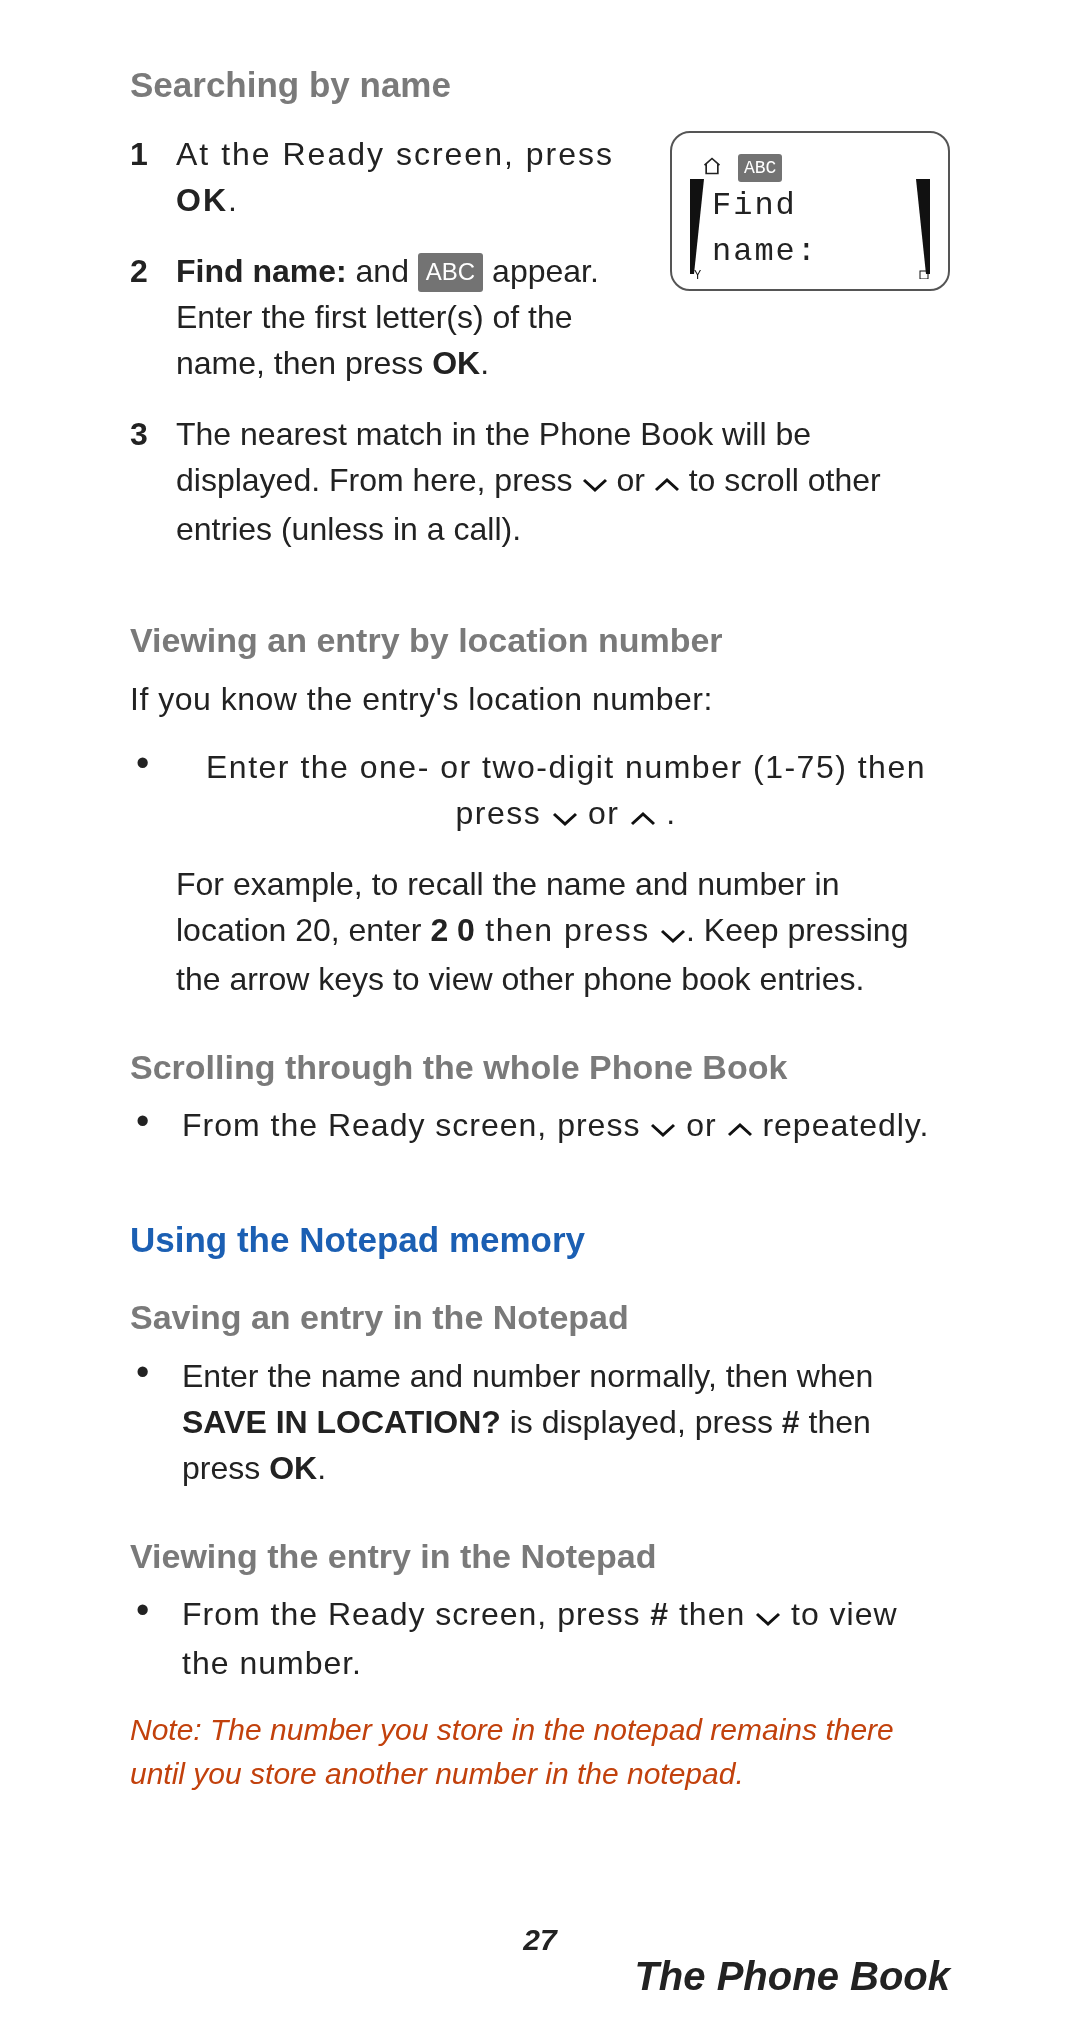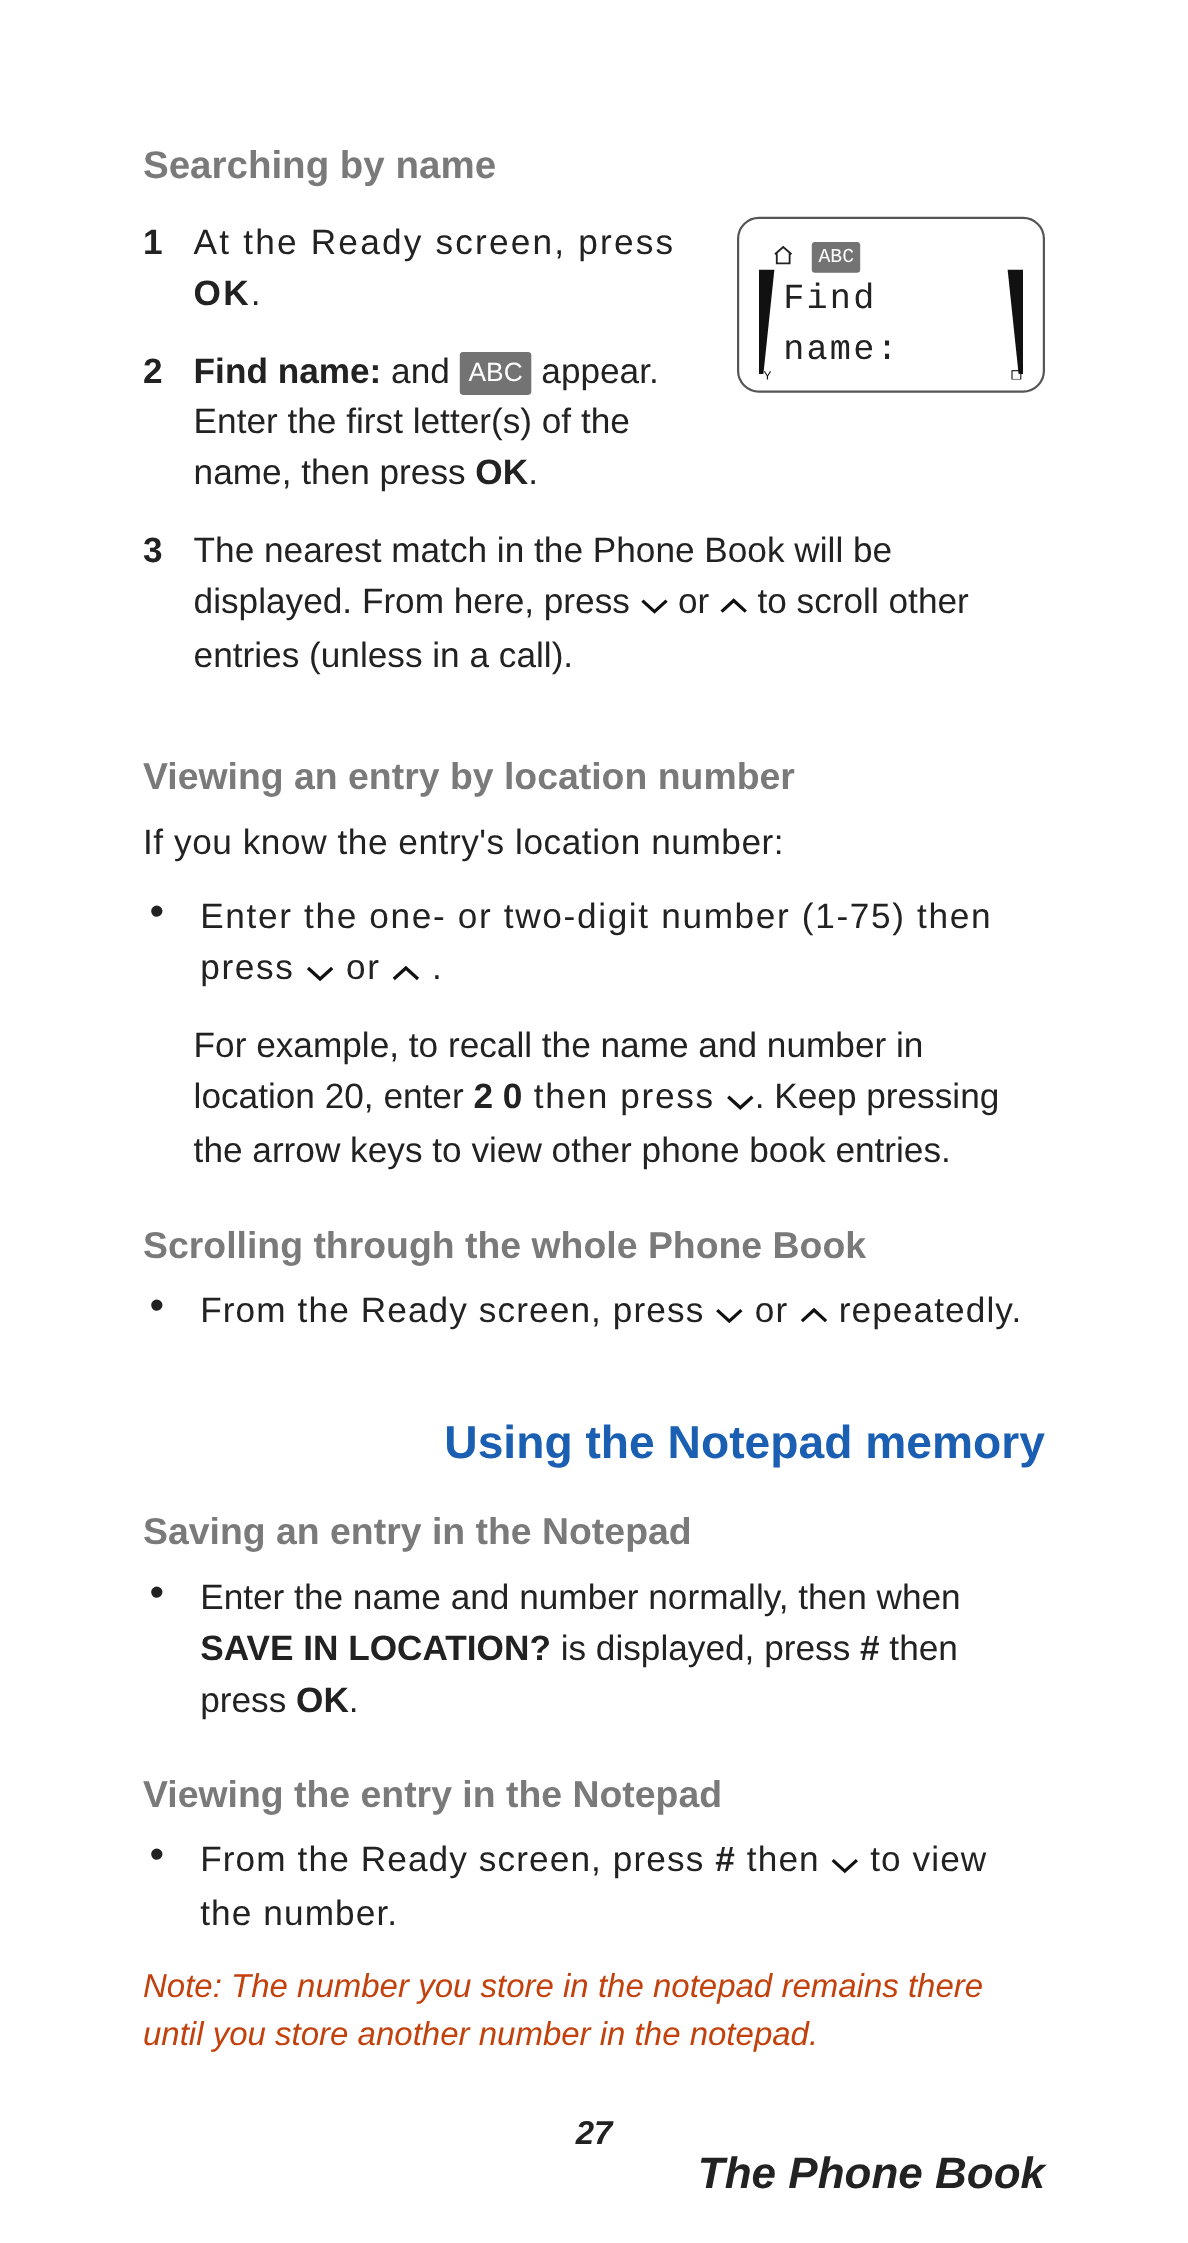--- a/index.html
+++ b/index.html
@@ -5,44 +5,43 @@
   html, body {
     margin: 0;
     padding: 0;
     background: #ffffff;
     font-family: "Segoe UI", "Helvetica Neue", Arial, sans-serif;
   }
   .page {
     width: 1080px;
     min-height: 2039px;
     box-sizing: border-box;
-    padding: 116px 130px 60px 130px;
+    padding: 50px 130px 60px 130px;
     position: relative;
     color: #222;
     font-size: 32px;
     line-height: 1.45;
   }
   .h2 {
     font-weight: 700;
     color: #7a7a7a;
     font-size: 35px;
     margin: 10px 0 20px 0;
   }
   .h3 {
     font-weight: 700;
     color: #7a7a7a;
     font-size: 34px;
     margin: 40px 0 10px 0;
   }
   .h2blue {
     font-weight: 700;
     color: #1b5fb3;
-    font-size: 42px;
+    font-size: 35px;
     margin: 64px 0 28px 0;
-    text-align: right;
   }
   .intro { margin: 8px 0 22px 0; letter-spacing: .5px; }
   ol.steps {
     list-style: none;
     padding: 0;
     margin: 0 0 10px 0;
   }
   ol.steps > li {
     display: flex;
     margin-bottom: 24px;
@@ -212,21 +211,21 @@
       </li>
     </ol>
   </div>
 
   <div class="h3">Viewing an entry by location number</div>
   <div class="intro">If you know the entry's location number:</div>
 
   <ul class="bul">
     <li>
       <span class="dot">•</span>
-      <span class="body" style="letter-spacing:1.5px;">
+      <span class="body" style="letter-spacing:1.5px;text-align:center;">
         <span>Enter the one- or two-digit number (1-75) then press </span>
         <span class="chev"><svg width="26" height="16" viewBox="0 0 26 16">
               <polyline points="2,3 13,13 24,3" fill="none" stroke="#111" stroke-width="3"></polyline>
             </svg></span>
         <span> or </span>
         <span class="chev"><svg width="26" height="16" viewBox="0 0 26 16">
               <polyline points="2,13 13,3 24,13" fill="none" stroke="#111" stroke-width="3"></polyline>
             </svg></span>
         <span>.</span>
       </span>

